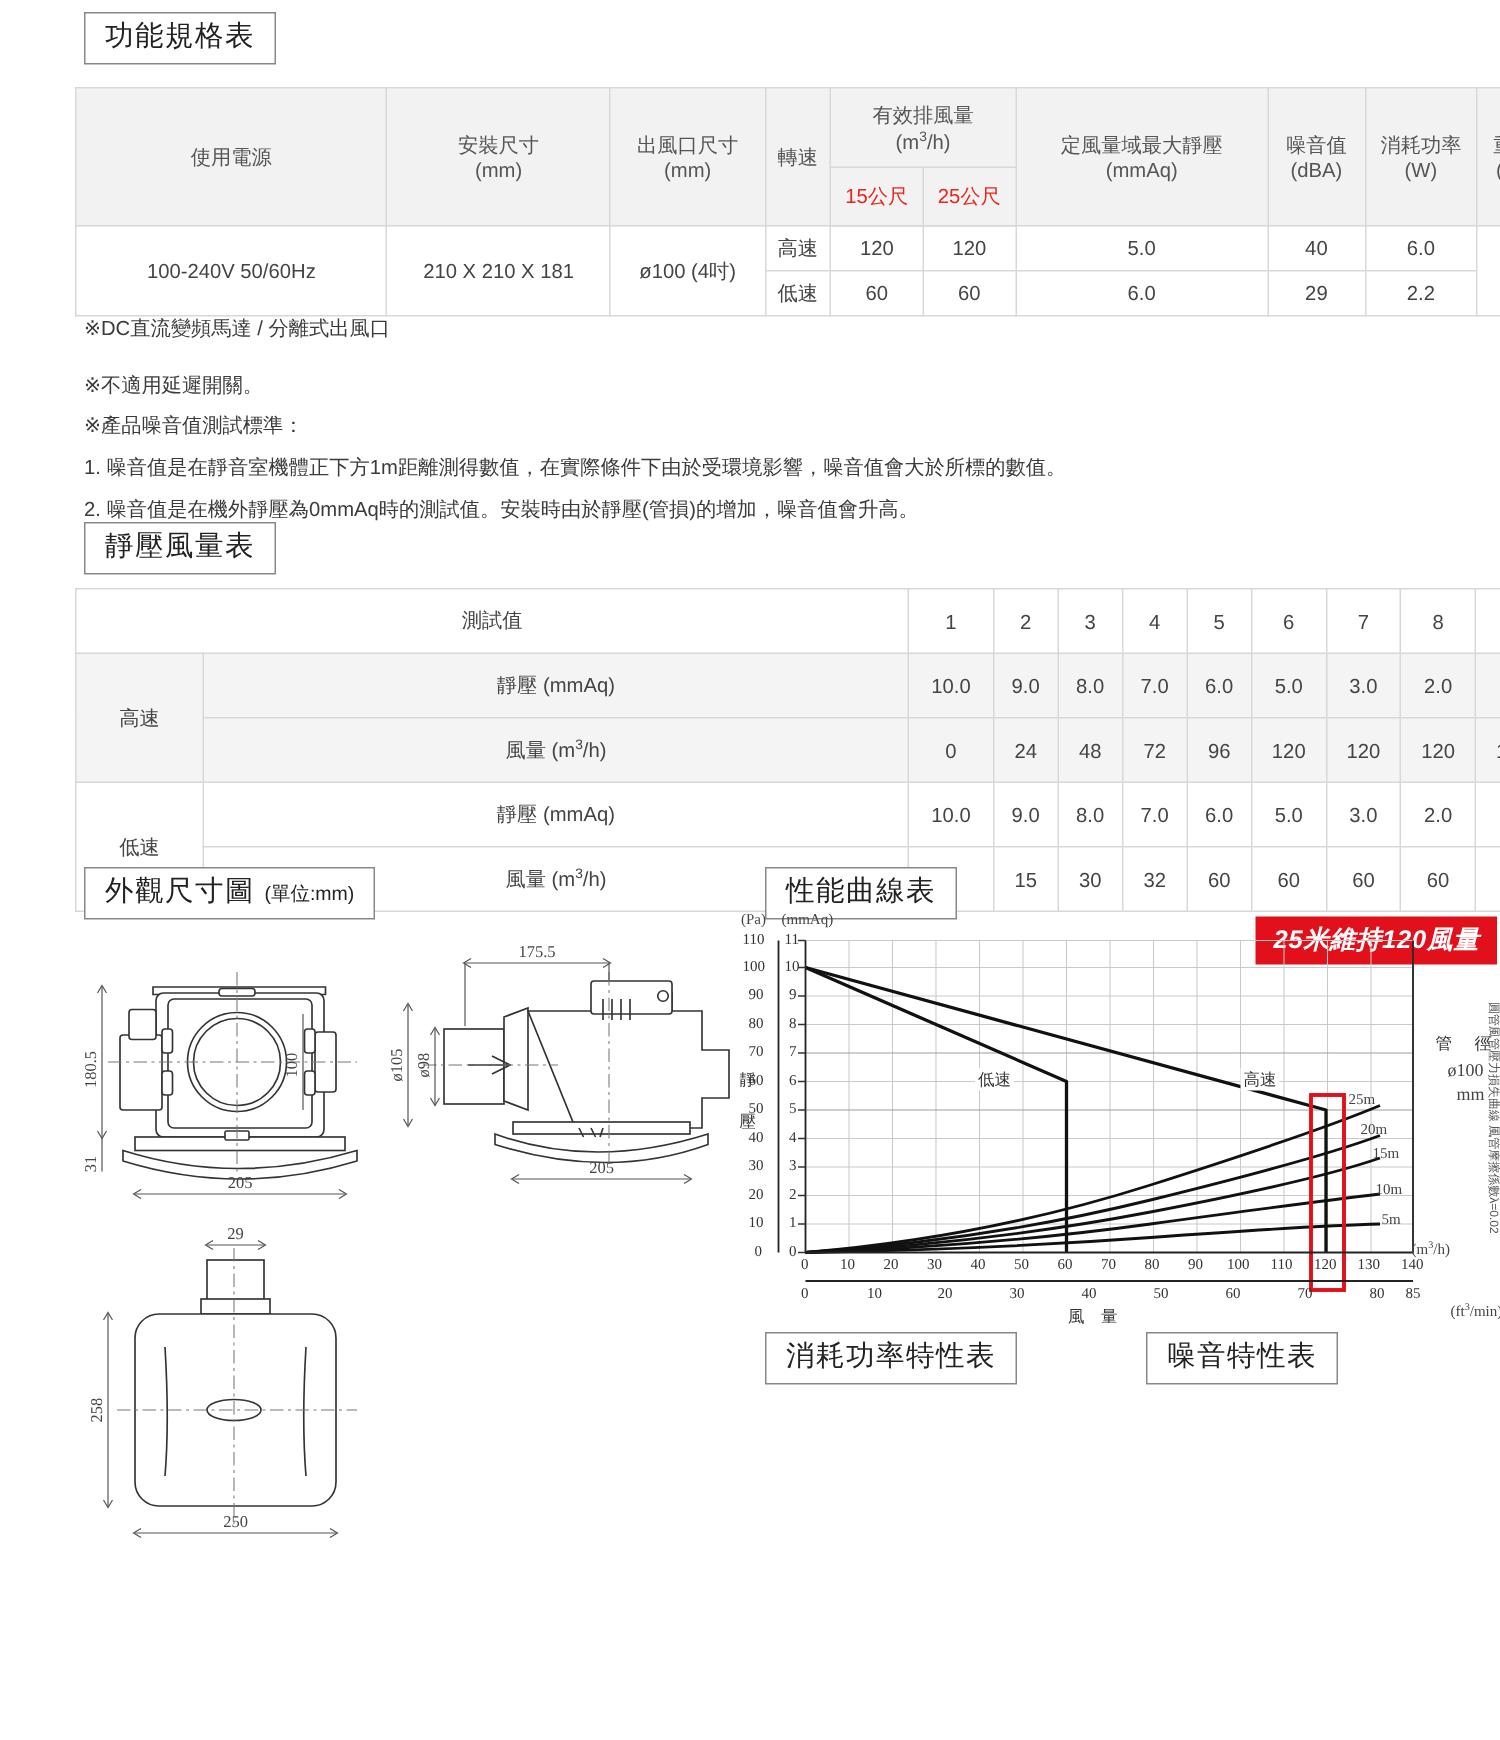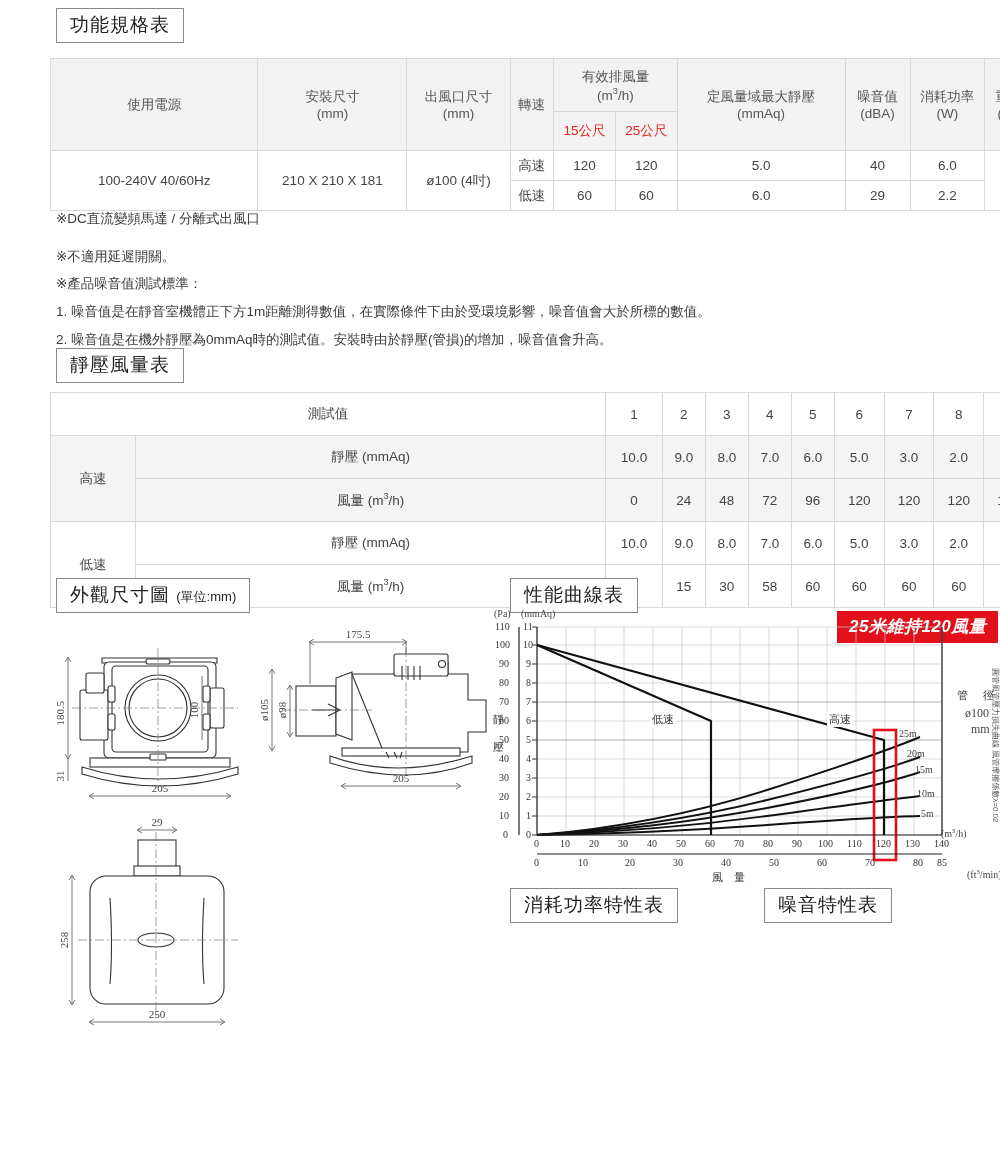--- a/index.html
+++ b/index.html
@@ -136,21 +136,21 @@
           <div>(kg)</div>
         </td>
       </tr>
       <tr>
         <td class="hdr redtxt" style="width:58px">15公尺</td>
         <td class="hdr redtxt" style="width:58px">25公尺</td>
       </tr>
       <tr style="height:0"></tr>
 
       <tr>
-        <td rowspan="2">100-240V 40/60Hz</td>
+        <td rowspan="2">100-240V 50/60Hz</td>
         <td rowspan="2">210 X 210 X 181</td>
         <td rowspan="2">ø100 (4吋)</td>
         <td>高速</td>
         <td>120</td>
         <td>120</td>
         <td>5.0</td>
         <td>40</td>
         <td>6.0</td>
         <td rowspan="2">2</td>
       </tr>
@@ -230,21 +230,21 @@
         <td>5.0</td>
         <td>3.0</td>
         <td>2.0</td>
         <td>1.0</td>
       </tr>
       <tr>
         <td>風量 (m<sup>3</sup>/h)</td>
         <td>0</td>
         <td>15</td>
         <td>30</td>
-        <td>58</td>
+        <td>32</td>
         <td>60</td>
         <td>60</td>
         <td>60</td>
         <td>60</td>
         <td>60</td>
       </tr>
     </tbody>
       </table>
   </div>
 

